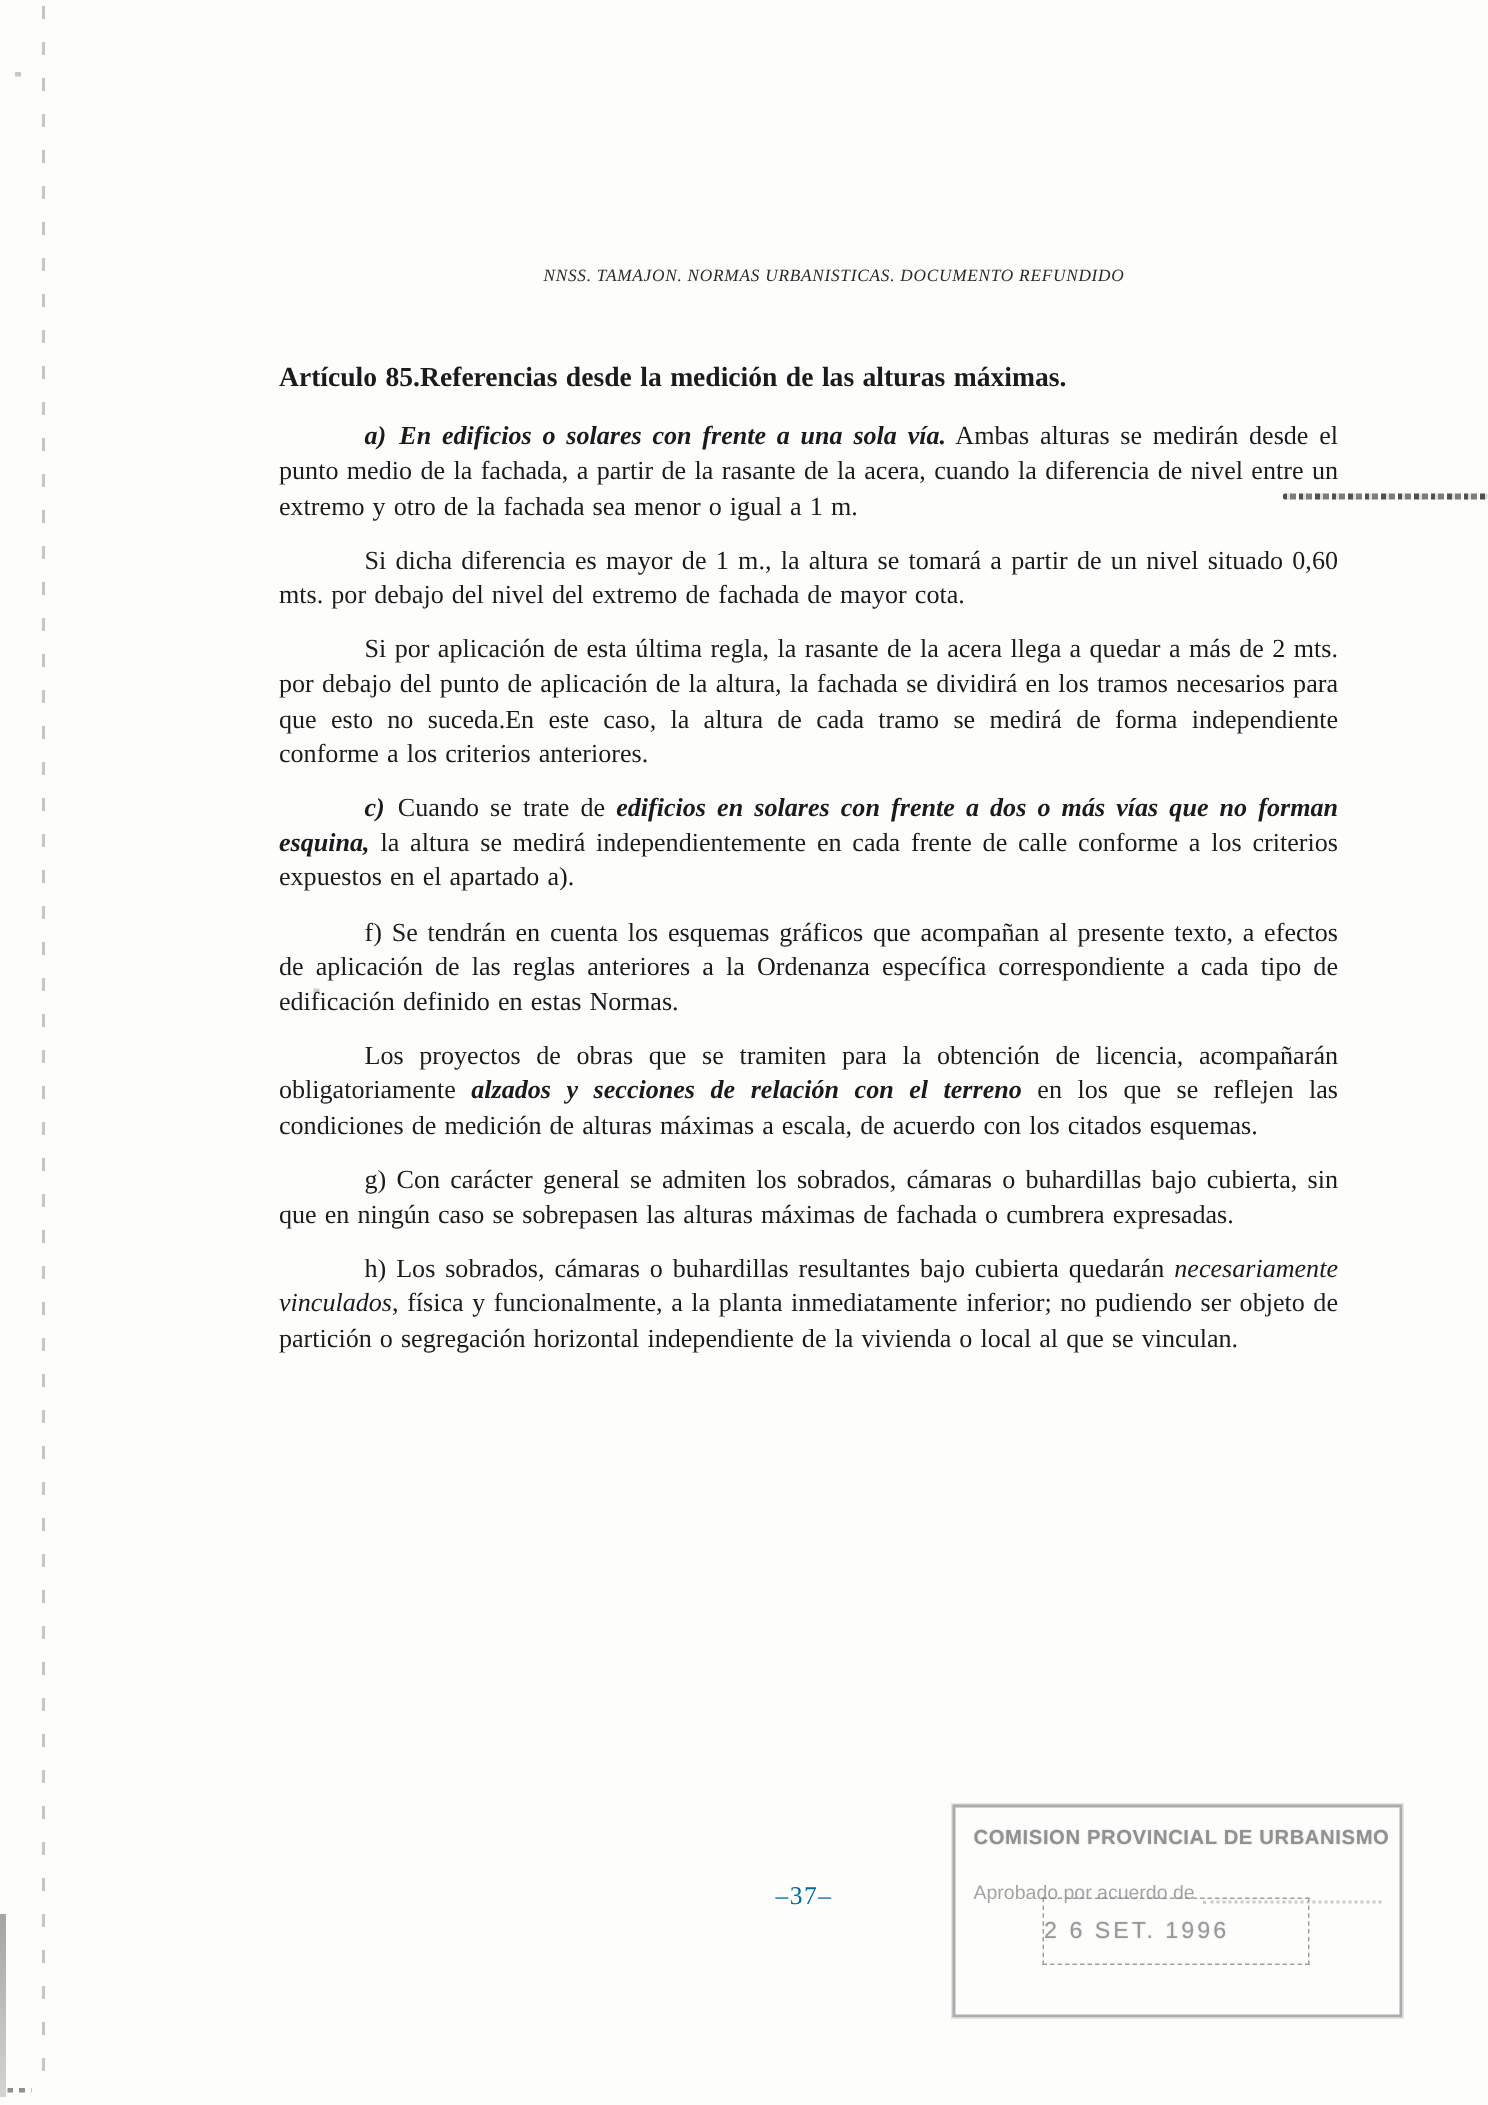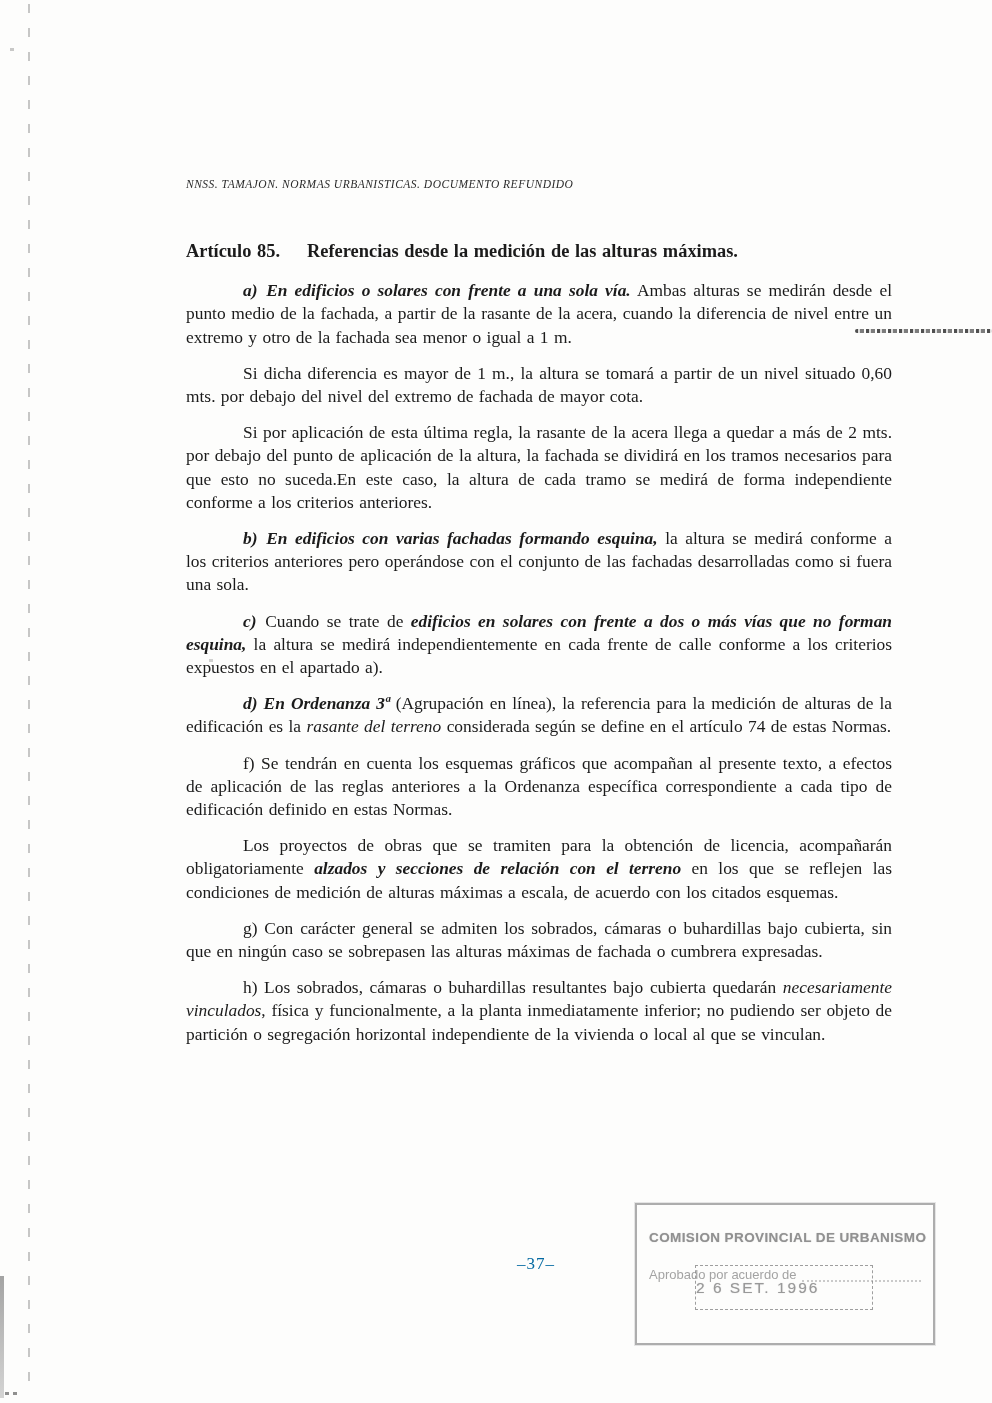--- a/index.html
+++ b/index.html
@@ -31,53 +31,53 @@
   .artifact-line {
     position:absolute; left:855px; top:329px; width:137px; height:4px;
     background:
       repeating-linear-gradient(90deg, rgba(50,50,50,.85) 0 3px, rgba(50,50,50,.15) 3px 5px, rgba(70,70,70,.7) 5px 9px, rgba(0,0,0,0) 9px 11px);
     border-radius:2px;
   }
 
   
   .doc-header {
     position:absolute; left:186px; top:178px; width:740px;
-    text-align:left; font-style:italic;
+    text-align:center; font-style:italic;
     font-size:11.5px; letter-spacing:.5px; color:#2a2a2a;
     white-space:nowrap;
   }
 
   
   .content {
     position:absolute; left:186px; top:240px; width:706px;
     font-size:17.4px; line-height:23.2px;
     text-align:justify; word-spacing:.06em;
   }
   .content p { margin:0 0 13px 0; text-indent:57px; }
   .content p.article-title { text-indent:0; font-weight:bold; font-size:18.4px; margin-bottom:16px; }
-  .article-title .t-num { margin-right:27px; }
+  .article-title .t-num { margin-right:0; }
   .bi { font-weight:bold; font-style:italic; }
   .it { font-style:italic; }
 
   
   .page-number {
     position:absolute; left:436px; top:1254px; width:200px;
     text-align:center; font-size:17px; letter-spacing:1px; color:#0369a1;
   }
 
   
   .stamp {
     position:absolute; left:635px; top:1203px; width:296px; height:138px;
     border:2px solid rgba(130,130,130,.65);
     box-shadow:0 0 0 1px rgba(160,160,160,.25);
     font-family:"Liberation Sans","DejaVu Sans",sans-serif;
     color:#9e9e9e;
   }
   .stamp-title {
-    margin:25px 8px 0 12px; font-weight:bold; font-size:13.5px;
+    margin:12px 8px 0 12px; font-weight:bold; font-size:13.5px;
     letter-spacing:.4px; white-space:nowrap;
     color:rgba(140,140,140,.92);
     text-shadow:0 0 1px rgba(180,180,180,.8);
   }
   .stamp-line2 {
     display:flex; align-items:flex-end;
     margin:22px 12px 0 12px; font-size:13px;
     color:rgba(150,150,150,.88);
   }
   .stamp-dotted {
@@ -110,25 +110,23 @@
   <div class="content">
 
     <p class="article-title"><span class="t-num">Artículo 85.</span><span>Referencias desde la medición de las alturas máximas.</span></p>
 
     <p><span class="bi">a) En edificios o solares con frente a una sola vía.</span><span> Ambas alturas se medirán desde el punto medio de la fachada, a partir de la rasante de la acera, cuando la diferencia de nivel entre un extremo y otro de la fachada sea menor o igual a 1 m.</span></p>
 
     <p><span>Si dicha diferencia es mayor de 1 m., la altura se tomará a partir de un nivel situado 0,60 mts. por debajo del nivel del extremo de fachada de mayor cota.</span></p>
 
     <p><span>Si por aplicación de esta última regla, la rasante de la acera llega a quedar a más de 2 mts. por debajo del punto de aplicación de la altura, la fachada se dividirá en los tramos necesarios para que esto no suceda.En este caso, la altura de cada tramo se medirá de forma independiente conforme a los criterios anteriores.</span></p>
 
-    <p><span class="bi">b) En edificios con varias fachadas formando esquina,</span><span> la altura se medirá conforme a los criterios anteriores pero operándose con el conjunto de las fachadas desarrolladas como si fuera una sola.</span></p>
 
     <p><span class="bi">c)</span><span> Cuando se trate de </span><span class="bi">edificios en solares con frente a dos o más vías que no forman esquina,</span><span> la altura se medirá independientemente en cada frente de calle conforme a los criterios expuestos en el apartado a).</span></p>
 
-    <p><span class="bi">d) En Ordenanza 3ª</span><span> (Agrupación en línea), la referencia para la medición de alturas de la edificación es la </span><span class="it">rasante del terreno</span><span> considerada según se define en el artículo 74 de estas Normas.</span></p>
 
 
     <p><span>f) Se tendrán en cuenta los esquemas gráficos que acompañan al presente texto, a efectos de aplicación de las reglas anteriores a la Ordenanza específica correspondiente a cada tipo de edificación definido en estas Normas.</span></p>
 
     <p><span>Los proyectos de obras que se tramiten para la obtención de licencia, acompañarán obligatoriamente </span><span class="bi">alzados y secciones de relación con el terreno</span><span> en los que se reflejen las condiciones de medición de alturas máximas a escala, de acuerdo con los citados esquemas.</span></p>
 
     <p><span>g) Con carácter general se admiten los sobrados, cámaras o buhardillas bajo cubierta, sin que en ningún caso se sobrepasen las alturas máximas de fachada o cumbrera expresadas.</span></p>
 
     <p><span>h) Los sobrados, cámaras o buhardillas resultantes bajo cubierta quedarán </span><span class="it">necesariamente vinculados</span><span>, física y funcionalmente, a la planta inmediatamente inferior; no pudiendo ser objeto de partición o segregación horizontal independiente de la vivienda o local al que se vinculan.</span></p>
 

